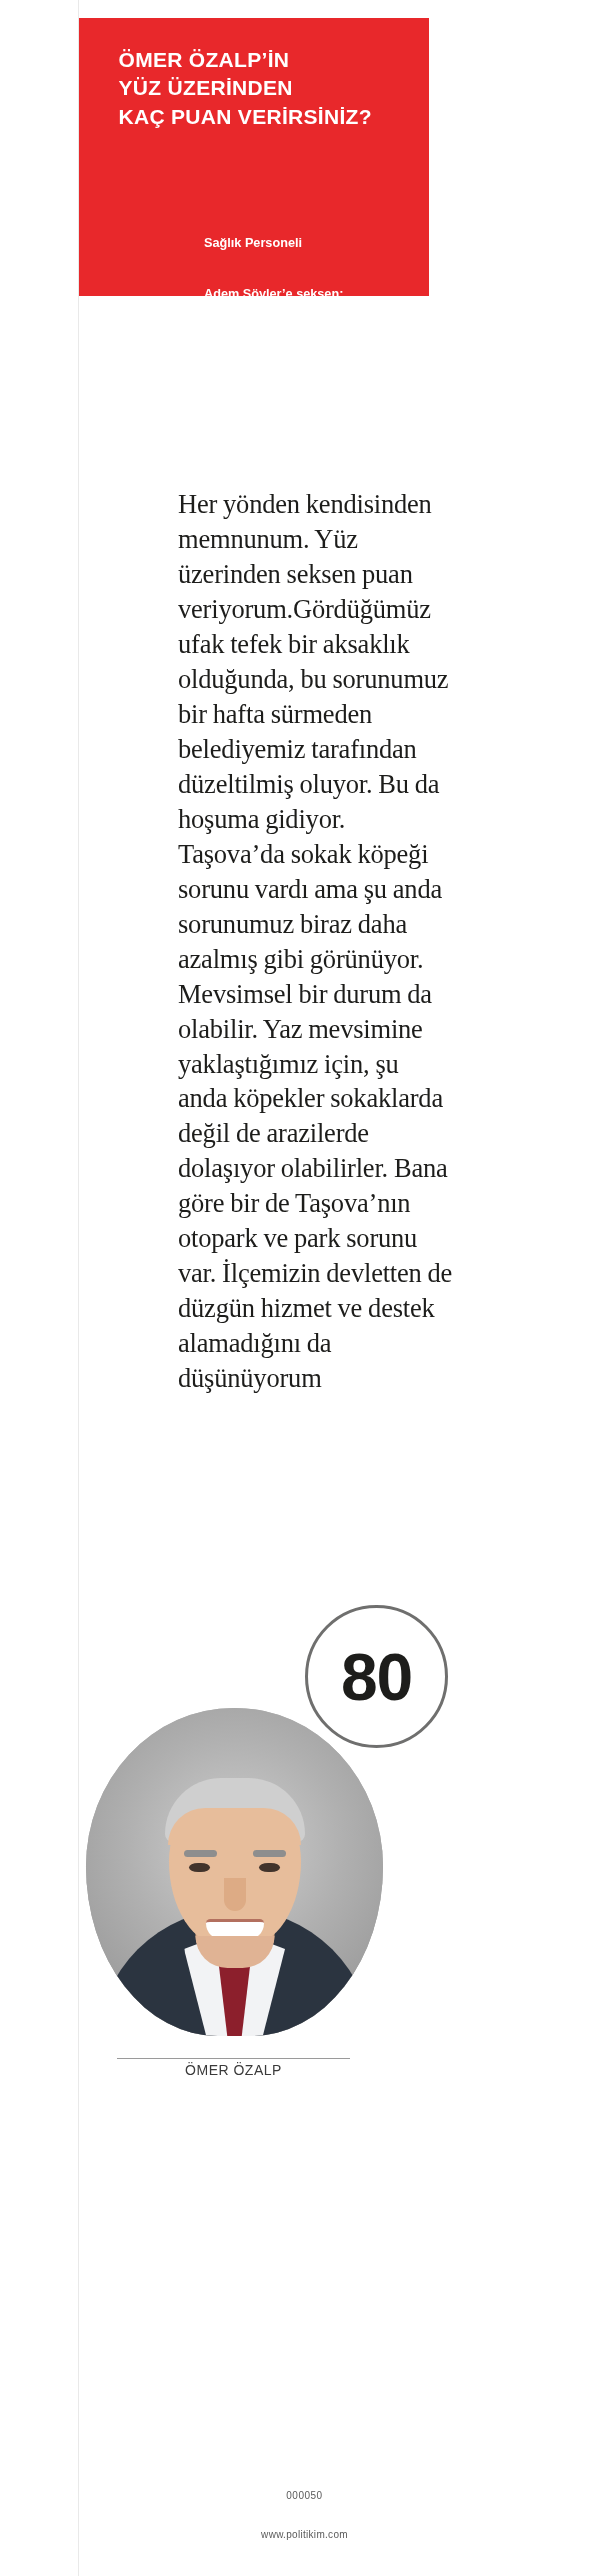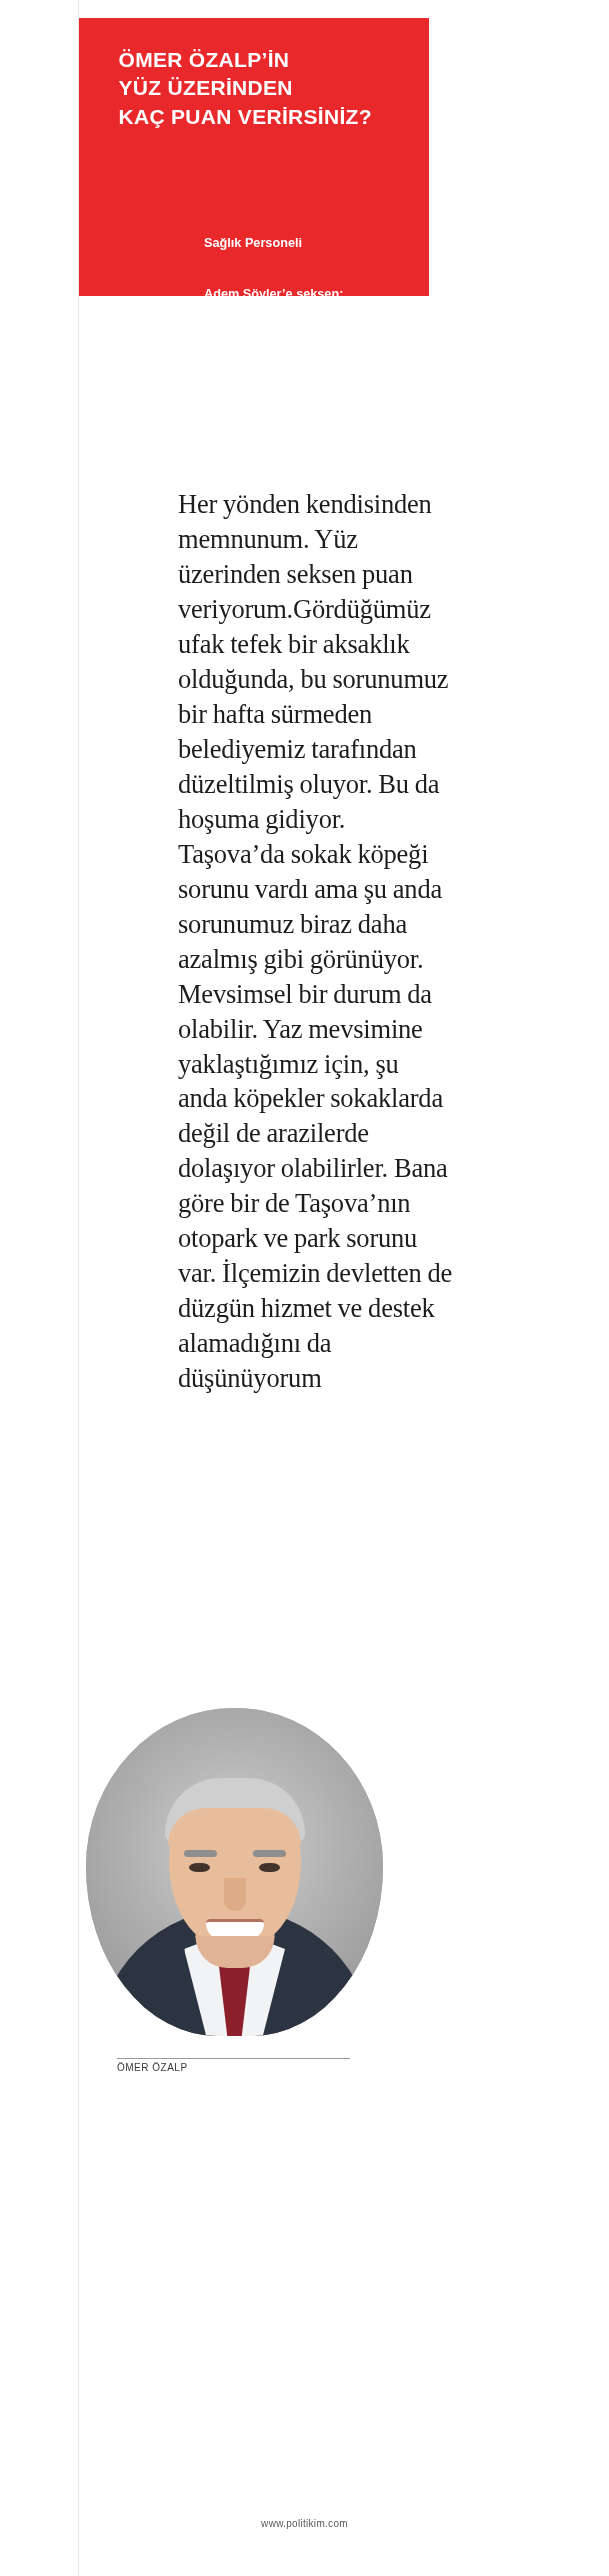--- a/index.html
+++ b/index.html
@@ -267,21 +267,22 @@
     top: 2058px;
     width: 233px;
     height: 1.1px;
     background: #9a9a9a;
   }
   .portrait-caption {
     position: absolute;
     left: 117px;
     top: 2062px;
     width: 233px;
-    font-size: 10px;
+    text-align: center;
+    font-size: 14px;
     letter-spacing: 0.5px;
     color: #3a3a3a;
   }
 
   
   .footer {
     position: absolute;
     left: 0;
     top: 2490px;
     width: 609px;
@@ -313,20 +314,23 @@
       <span class="line">KAÇ PUAN VERİRSİNİZ?</span>
     </div>
     <div class="header-sub">
       <span class="line">Sağlık Personeli</span>
       <span class="line">Adem Söyler’e seksen:</span>
     </div>
   </div>
 
   <div class="article-body">Her yönden kendisinden memnunum. Yüz üzerinden seksen puan veriyorum.Gördüğümüz ufak tefek bir aksaklık olduğunda, bu sorunumuz bir hafta sürmeden belediyemiz tarafından düzeltilmiş oluyor. Bu da hoşuma gidiyor. Taşova’da sokak köpeği sorunu vardı ama şu anda sorunumuz biraz daha azalmış gibi görünüyor. Mevsimsel bir durum da olabilir. Yaz mevsimine yaklaştığımız için, şu anda köpekler sokaklarda değil de arazilerde dolaşıyor olabilirler. Bana göre bir de Taşova’nın otopark ve park sorunu var. İlçemizin devletten de düzgün hizmet ve destek alamadığını da düşünüyorum</div>
 
+  <div class="score-circle">
+    <div class="score-value">80</div>
+  </div>
 
   <div class="portrait-wrap">
     <div class="portrait-shape">
       <div class="p-bg"></div>
       <div class="p-suit"></div>
       <div class="p-shirt"></div>
       <div class="p-tie"></div>
       <div class="p-neck"></div>
       <div class="p-face"></div>
       <div class="p-hair"></div>
@@ -336,17 +340,18 @@
       <div class="p-eye-r"></div>
       <div class="p-nose"></div>
       <div class="p-mouth"></div>
       <div class="p-chin"></div>
     </div>
   </div>
   <div class="portrait-rule"></div>
   <div class="portrait-caption">ÖMER ÖZALP</div>
 
   <div class="footer">
+    <div class="footer-num">000050</div>
     <div class="footer-url">www.politikim.com</div>
   </div>
 
 </div>
 
 
 </body></html>

